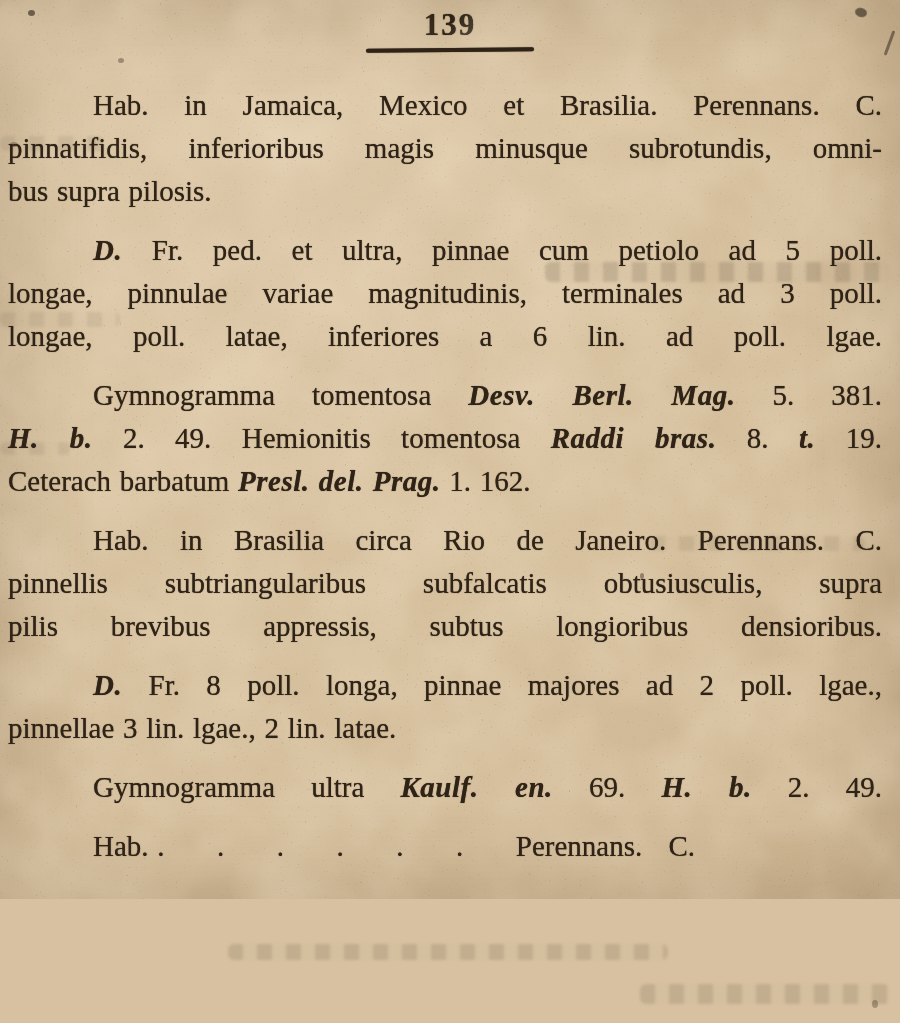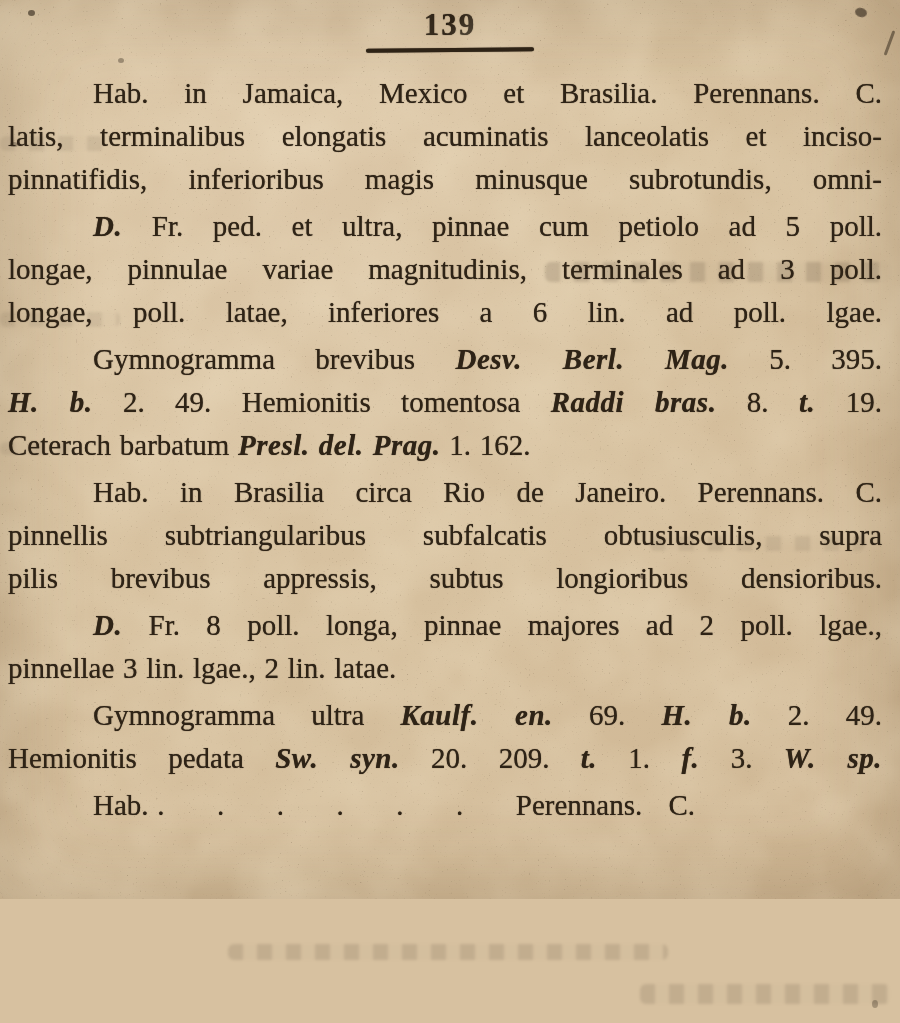--- a/index.html
+++ b/index.html
@@ -32,21 +32,21 @@
     transform:rotate(-.5deg);
     box-shadow:0 0 1px rgba(46,35,22,.8);
   }
   
   .text{
     position:absolute;top:68px;left:8px;right:18px;
     font-size:29px;line-height:43px;word-spacing:1.5px;
     text-shadow:0 0 .9px rgba(46,35,22,.85);
   }
   .line{min-height:43px;}
-  .line.indent{text-indent:85px;margin-top:4px;}
+  .line.indent{text-indent:85px;margin-top:16px;}
   .line.justify{text-align:justify;text-align-last:justify;}
   .line.plain{white-space:pre-wrap;}
   .bi{font-style:italic;font-weight:bold;letter-spacing:.5px;}
   
   .noise{position:absolute;inset:0;width:100%;height:100%;pointer-events:none;}
   .ghost{
     position:absolute;pointer-events:none;border-radius:6px;
     background:repeating-linear-gradient(90deg,
       rgba(124,107,85,.55) 0 15px, rgba(124,107,85,.07) 15px 29px);
     filter:blur(1.6px);opacity:.5;
@@ -86,31 +86,30 @@
   <div class="speck" style="top:58px;left:118px;width:6px;height:5px;opacity:.6;"></div>
   <div class="speck" style="top:142px;left:10px;width:8px;height:5px;opacity:.5;"></div>
   <div class="speck" style="top:573px;left:640px;width:4px;height:6px;opacity:.7;"></div>
   <div class="speck" style="top:1000px;left:872px;width:6px;height:8px;opacity:.5;"></div>
 
   <div class="pagenum">139</div>
   <div class="rule"></div>
 
   <div class="text">
       <div class="line indent justify"><span>Hab. in Jamaica, Mexico et Brasilia. Perennans. C.</span></div>
-      <div class="line justify"><span>latis, terminalibus elongatis acuminatis lanceolatis et inciso-</span></div>
       <div class="line justify"><span>pinnatifidis, inferioribus magis minusque subrotundis, omni-</span></div>
+      <div class="line plain"><span>bus supra pilosis.</span></div>
       <div class="line indent justify"><span class="bi">D.</span><span> Fr. ped. et ultra, pinnae cum petiolo ad 5 poll.</span></div>
       <div class="line justify"><span>longae, pinnulae variae magnitudinis, terminales ad 3 poll.</span></div>
       <div class="line justify"><span>longae, poll. latae, inferiores a 6 lin. ad poll. lgae.</span></div>
-      <div class="line indent justify"><span>Gymnogramma brevibus </span><span class="bi">Desv. Berl. Mag.</span><span> 5. 395.</span></div>
+      <div class="line indent justify"><span>Gymnogramma tomentosa </span><span class="bi">Desv. Berl. Mag.</span><span> 5. 381.</span></div>
       <div class="line justify"><span class="bi">H. b.</span><span> 2. 49. Hemionitis tomentosa </span><span class="bi">Raddi bras.</span><span> 8. </span><span class="bi">t.</span><span> 19.</span></div>
       <div class="line plain"><span>Ceterach barbatum </span><span class="bi">Presl. del. Prag.</span><span> 1. 162.</span></div>
       <div class="line indent justify"><span>Hab. in Brasilia circa Rio de Janeiro. Perennans. C.</span></div>
       <div class="line justify"><span>pinnellis subtriangularibus subfalcatis obtusiusculis, supra</span></div>
       <div class="line justify"><span>pilis brevibus appressis, subtus longioribus densioribus.</span></div>
       <div class="line indent justify"><span class="bi">D.</span><span> Fr. 8 poll. longa, pinnae majores ad 2 poll. lgae.,</span></div>
       <div class="line plain"><span>pinnellae 3 lin. lgae., 2 lin. latae.</span></div>
       <div class="line indent justify"><span>Gymnogramma ultra </span><span class="bi">Kaulf. en.</span><span> 69. </span><span class="bi">H. b.</span><span> 2. 49.</span></div>
-      <div class="line justify"><span>Hemionitis pedata </span><span class="bi">Sw. syn.</span><span> 20. 209. </span><span class="bi">t.</span><span> 1. </span><span class="bi">f.</span><span> 3. </span><span class="bi">W. sp.</span></div>
       <div class="line indent plain"><span>Hab. .      .      .      .      .      .      Perennans.   C.</span></div>
     </div>
 
 </div>
 
 </body></html>

